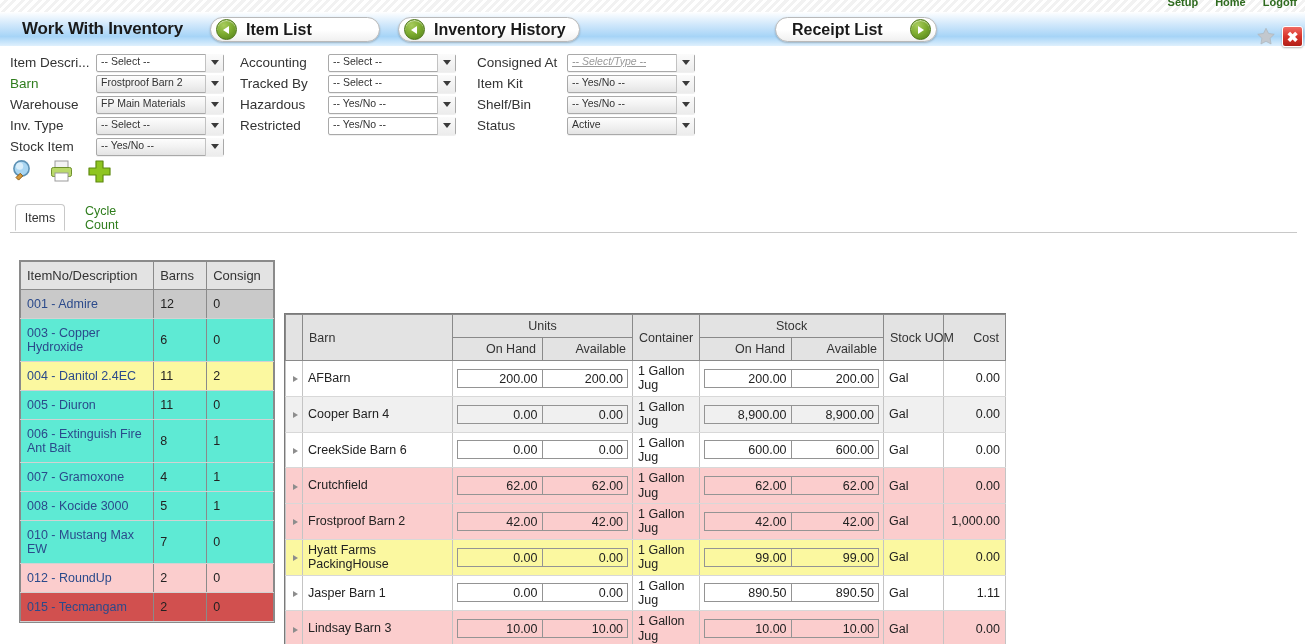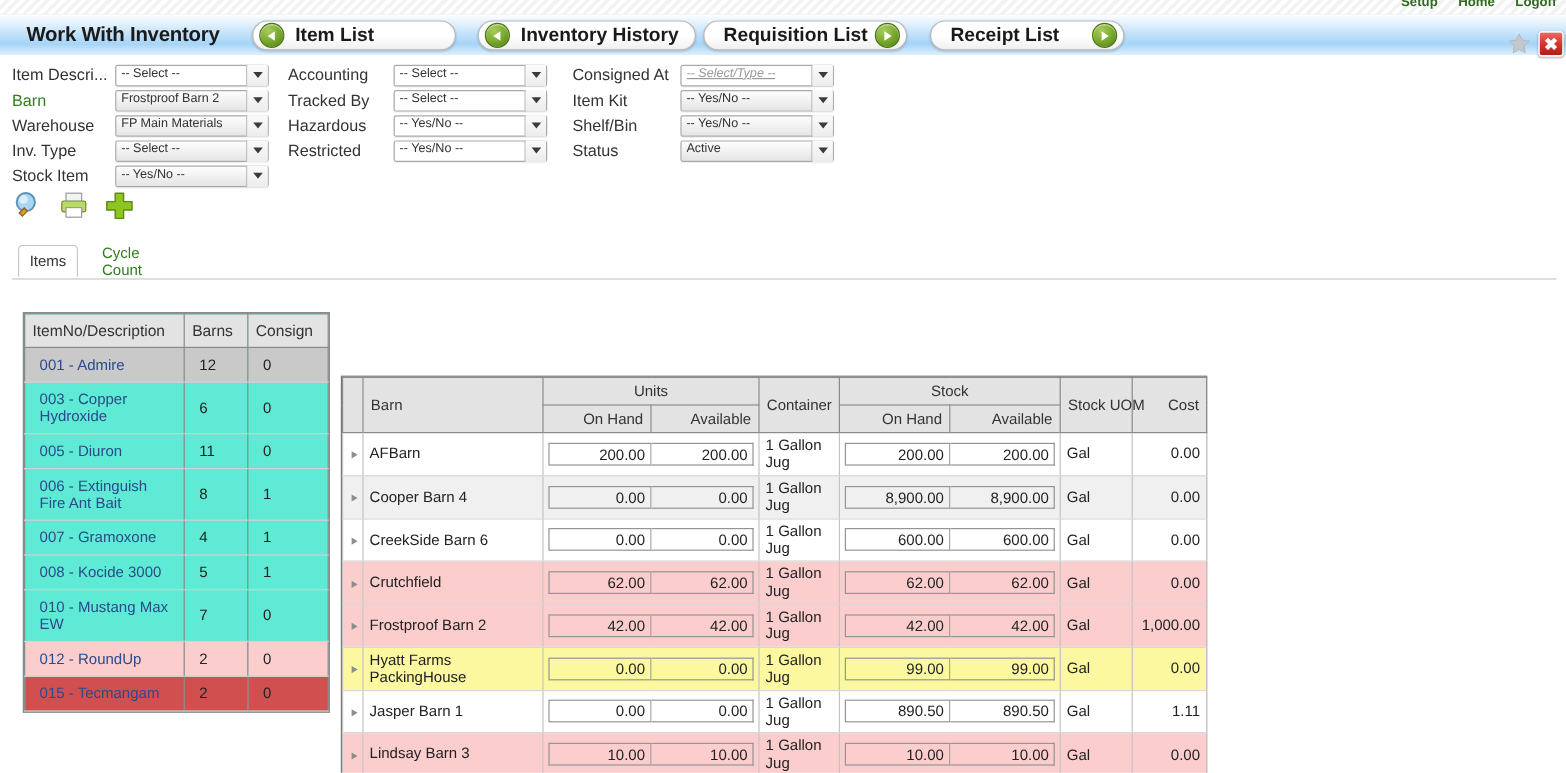--- a/index.html
+++ b/index.html
@@ -138,21 +138,21 @@
     background: #5eead4;
   }
   .leftgrid table { border-collapse: collapse; width: 100%; }
   .leftgrid th {
     background: #e3e3e3; border: 1px solid #8a8a8a;
     font-size: 13px; font-weight: normal; color: #333;
     padding: 6px 6px; text-align: left; white-space: nowrap;
   }
   .leftgrid td {
     border: 1px solid #d2d2d2; border-left-color:#8a8a8a; border-right-color:#8a8a8a;
-    font-size: 12.5px; padding: 7px 12px; color: #2b4a8b; vertical-align: middle;
+    font-size: 12.5px; padding: 7px 6px; color: #2b4a8b; vertical-align: middle;
   }
   .leftgrid td.num { color: #222; }
   .leftgrid tr.sel-row td { background: #c9c9c9; }
   .leftgrid tr.yellow td { background: #fbf8a0; }
   .leftgrid tr.pink td  { background: #fbcdcd; }
   .leftgrid tr.red td   { background: #d1504f; }
 
   
   .innertabs {
     position: absolute; left: 284px; top: 262px; width: 722px; height: 28px;
@@ -243,26 +243,20 @@
       <span class="lbl">Item List</span>
     </div>
 
     <div class="pillbtn" style="left:398px; width:182px; padding-left:5px; gap:9px;">
       <span class="navarrow left">
           <i></i>
         </span>
       <span class="lbl">Inventory History</span>
     </div>
 
-    <div class="pillbtn" style="left:586px; width:170px; padding-left:16px; justify-content:space-between; padding-right:5px;">
-      <span class="lbl">Requisition List</span>
-      <span class="navarrow right">
-          <i></i>
-        </span>
-    </div>
 
     <div class="pillbtn" style="left:775px; width:162px; padding-left:16px; justify-content:space-between; padding-right:5px;">
       <span class="lbl">Receipt List</span>
       <span class="navarrow right">
           <i></i>
         </span>
     </div>
 
     <svg class="star-icon" viewBox="0 0 24 24">
       <path d="M12 2.6l2.9 5.9 6.5.95-4.7 4.6 1.1 6.5L12 17.5l-5.8 3.05 1.1-6.5L2.6 9.45l6.5-.95z" fill="#c3c8ce" stroke="#aeb4ba" stroke-width="0.8" stroke-linejoin="round"></path>
@@ -444,20 +438,25 @@
         <tr class="sel-row">
           <td>001 - Admire</td>
           <td class="num">12</td>
           <td class="num">0</td>
         </tr>
         <tr>
           <td>003 - Copper Hydroxide</td>
           <td class="num">6</td>
           <td class="num">0</td>
         </tr>
+        <tr class="yellow">
+          <td>004 - Danitol 2.4EC</td>
+          <td class="num">11</td>
+          <td class="num">2</td>
+        </tr>
         <tr>
           <td>005 - Diuron</td>
           <td class="num">11</td>
           <td class="num">0</td>
         </tr>
         <tr>
           <td>006 - Extinguish Fire Ant Bait</td>
           <td class="num">8</td>
           <td class="num">1</td>
         </tr>

